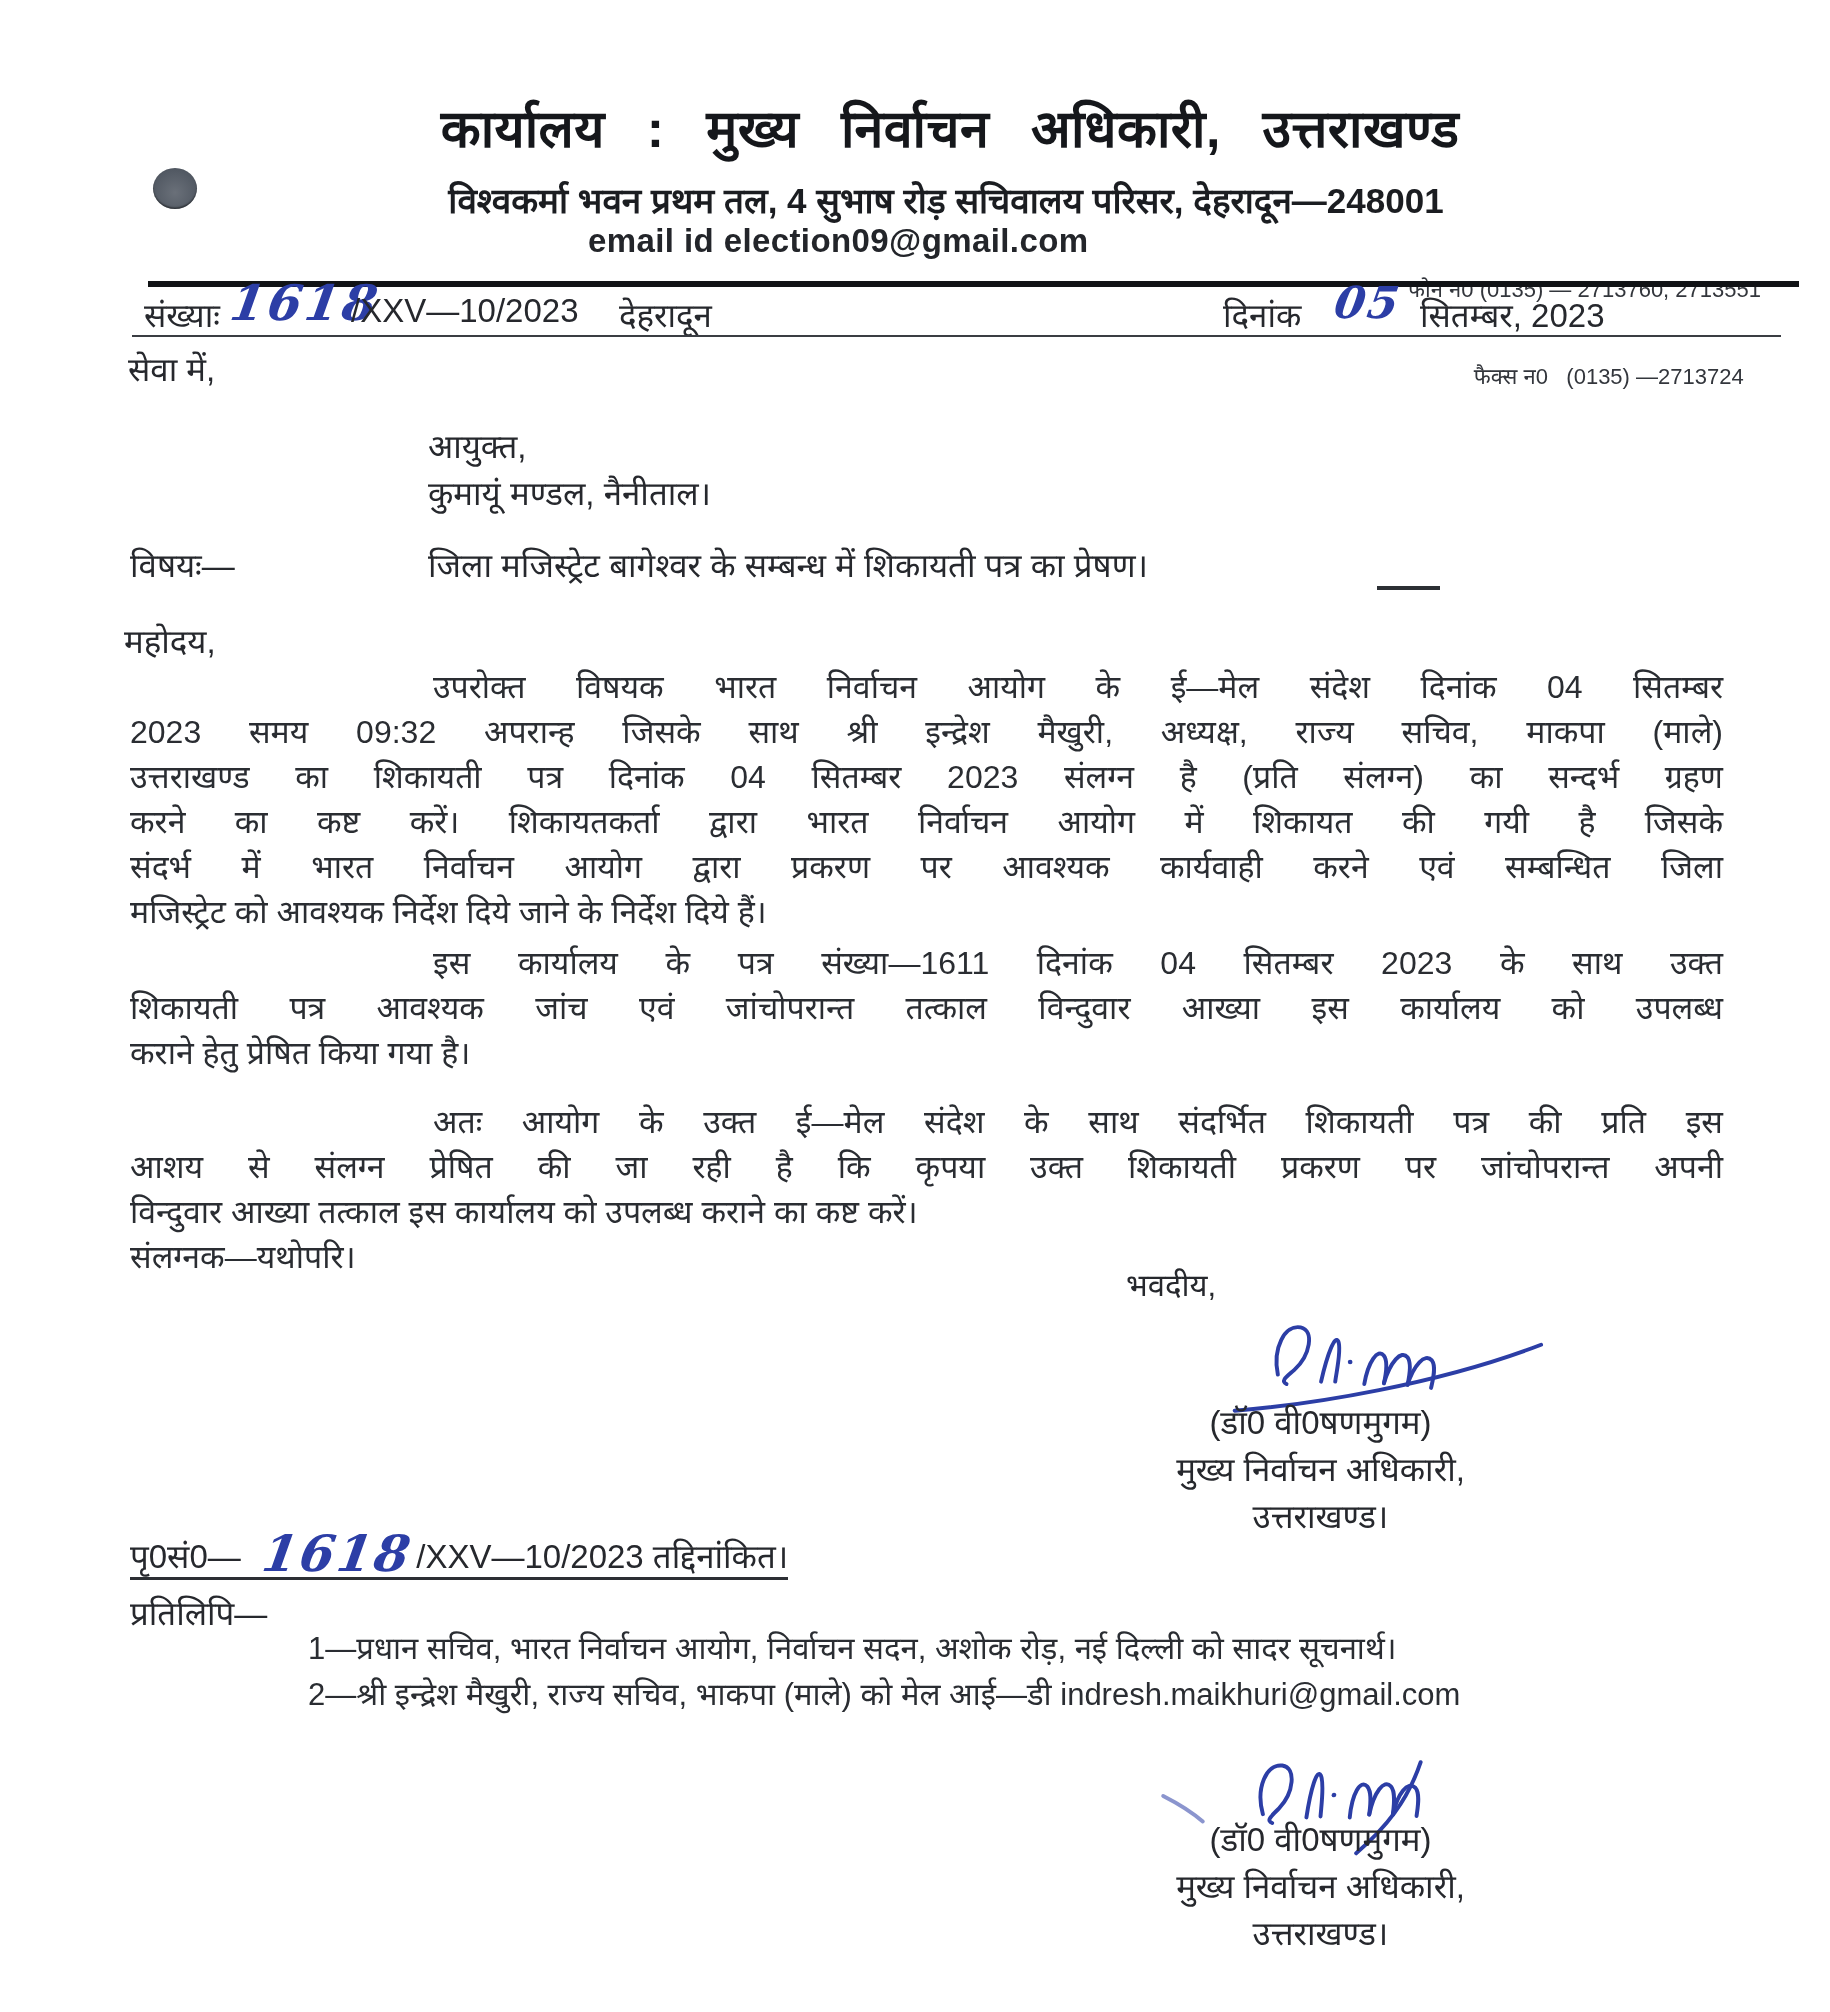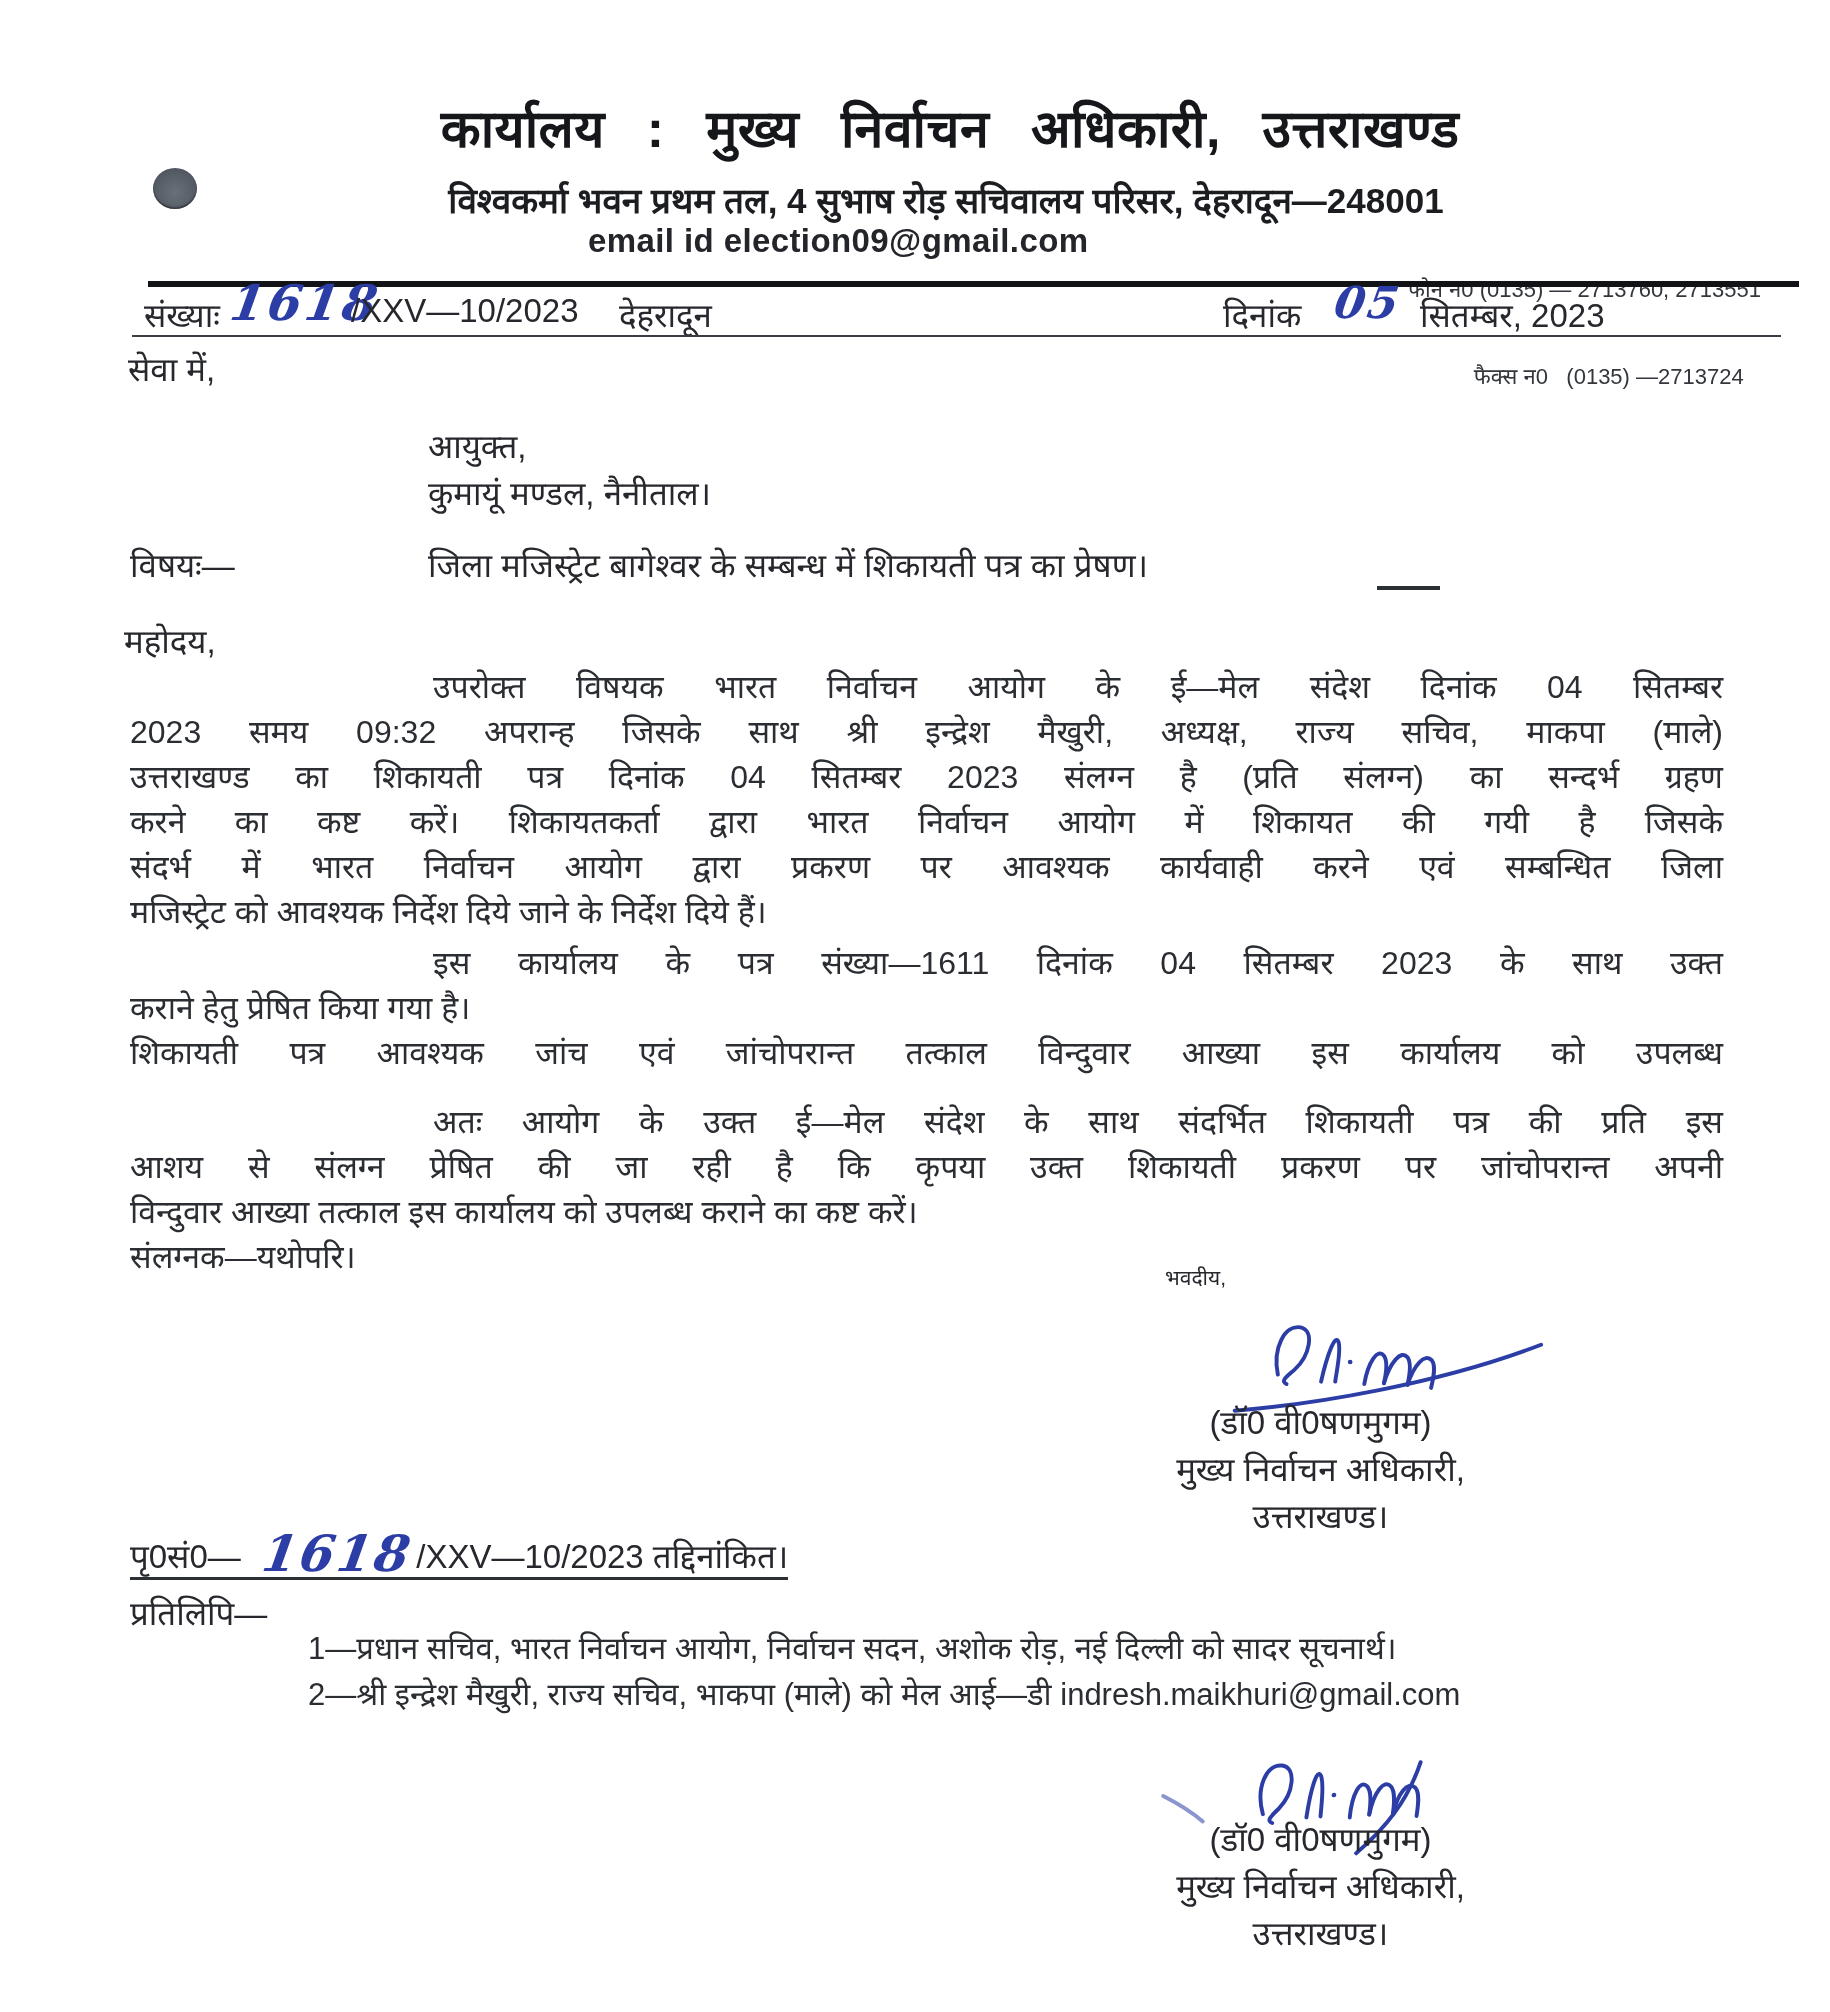--- a/index.html
+++ b/index.html
@@ -54,21 +54,21 @@
   .body-block{
     position:absolute;left:130px;top:665px;width:1593px;
     font-size:32px;color:#2a2d32;
   }
   .jline{display:block;height:45px;line-height:45px;text-align:justify;text-align-last:justify;white-space:nowrap;}
   .jline.first{text-indent:303px;}
   .jline.last{text-align-last:left;}
   .gap2{margin-top:6.3px;}
   .gap3{margin-top:23.6px;}
   .enclosure{height:45px;line-height:45px;}
-  .valediction{position:absolute;left:1165px;top:1263px;font-size:21px;color:#26282d;text-align:center;}
+  .valediction{position:absolute;left:1126px;top:1263px;font-size:31px;color:#26282d;text-align:center;}
   .sig{position:absolute;}
   .sig svg{display:block;}
   .sign-block{
     position:absolute;left:1022px;width:597px;
     text-align:center;font-size:33px;line-height:47px;color:#26282d;
   }
   .sb1{top:1399px;}
   .sb2{top:1816px;}
   .endorse{
     position:absolute;left:130px;top:1531px;
@@ -124,22 +124,22 @@
 
   <div class="body-block">
     <span class="jline first">उपरोक्त विषयक भारत निर्वाचन आयोग के ई—मेल संदेश दिनांक 04 सितम्बर</span>
     <span class="jline">2023 समय 09:32 अपरान्ह जिसके साथ श्री इन्द्रेश मैखुरी, अध्यक्ष, राज्य सचिव, माकपा (माले)</span>
     <span class="jline">उत्तराखण्ड का शिकायती पत्र दिनांक 04 सितम्बर 2023 संलग्न है (प्रति संलग्न) का सन्दर्भ ग्रहण</span>
     <span class="jline">करने का कष्ट करें। शिकायतकर्ता द्वारा भारत निर्वाचन आयोग में शिकायत की गयी है जिसके</span>
     <span class="jline">संदर्भ में भारत निर्वाचन आयोग द्वारा प्रकरण पर आवश्यक कार्यवाही करने एवं सम्बन्धित जिला</span>
     <span class="jline last">मजिस्ट्रेट को आवश्यक निर्देश दिये जाने के निर्देश दिये हैं।</span>
 
     <span class="jline first gap2">इस कार्यालय के पत्र संख्या—1611 दिनांक 04 सितम्बर 2023 के साथ उक्त</span>
+    <span class="jline">शिकायती पत्र आवश्यक जांच एवं जांचोपरान्त तत्काल विन्दुवार आख्या इस कार्यालय को उपलब्ध</span>
     <span class="jline last">कराने हेतु प्रेषित किया गया है।</span>
-    <span class="jline">शिकायती पत्र आवश्यक जांच एवं जांचोपरान्त तत्काल विन्दुवार आख्या इस कार्यालय को उपलब्ध</span>
 
     <span class="jline first gap3">अतः आयोग के उक्त ई—मेल संदेश के साथ संदर्भित शिकायती पत्र की प्रति इस</span>
     <span class="jline">आशय से संलग्न प्रेषित की जा रही है कि कृपया उक्त शिकायती प्रकरण पर जांचोपरान्त अपनी</span>
     <span class="jline last">विन्दुवार आख्या तत्काल इस कार्यालय को उपलब्ध कराने का कष्ट करें।</span>
 
     <div class="enclosure">संलग्नक—यथोपरि।</div>
   </div>
 
   <span class="valediction">भवदीय,</span>
 

